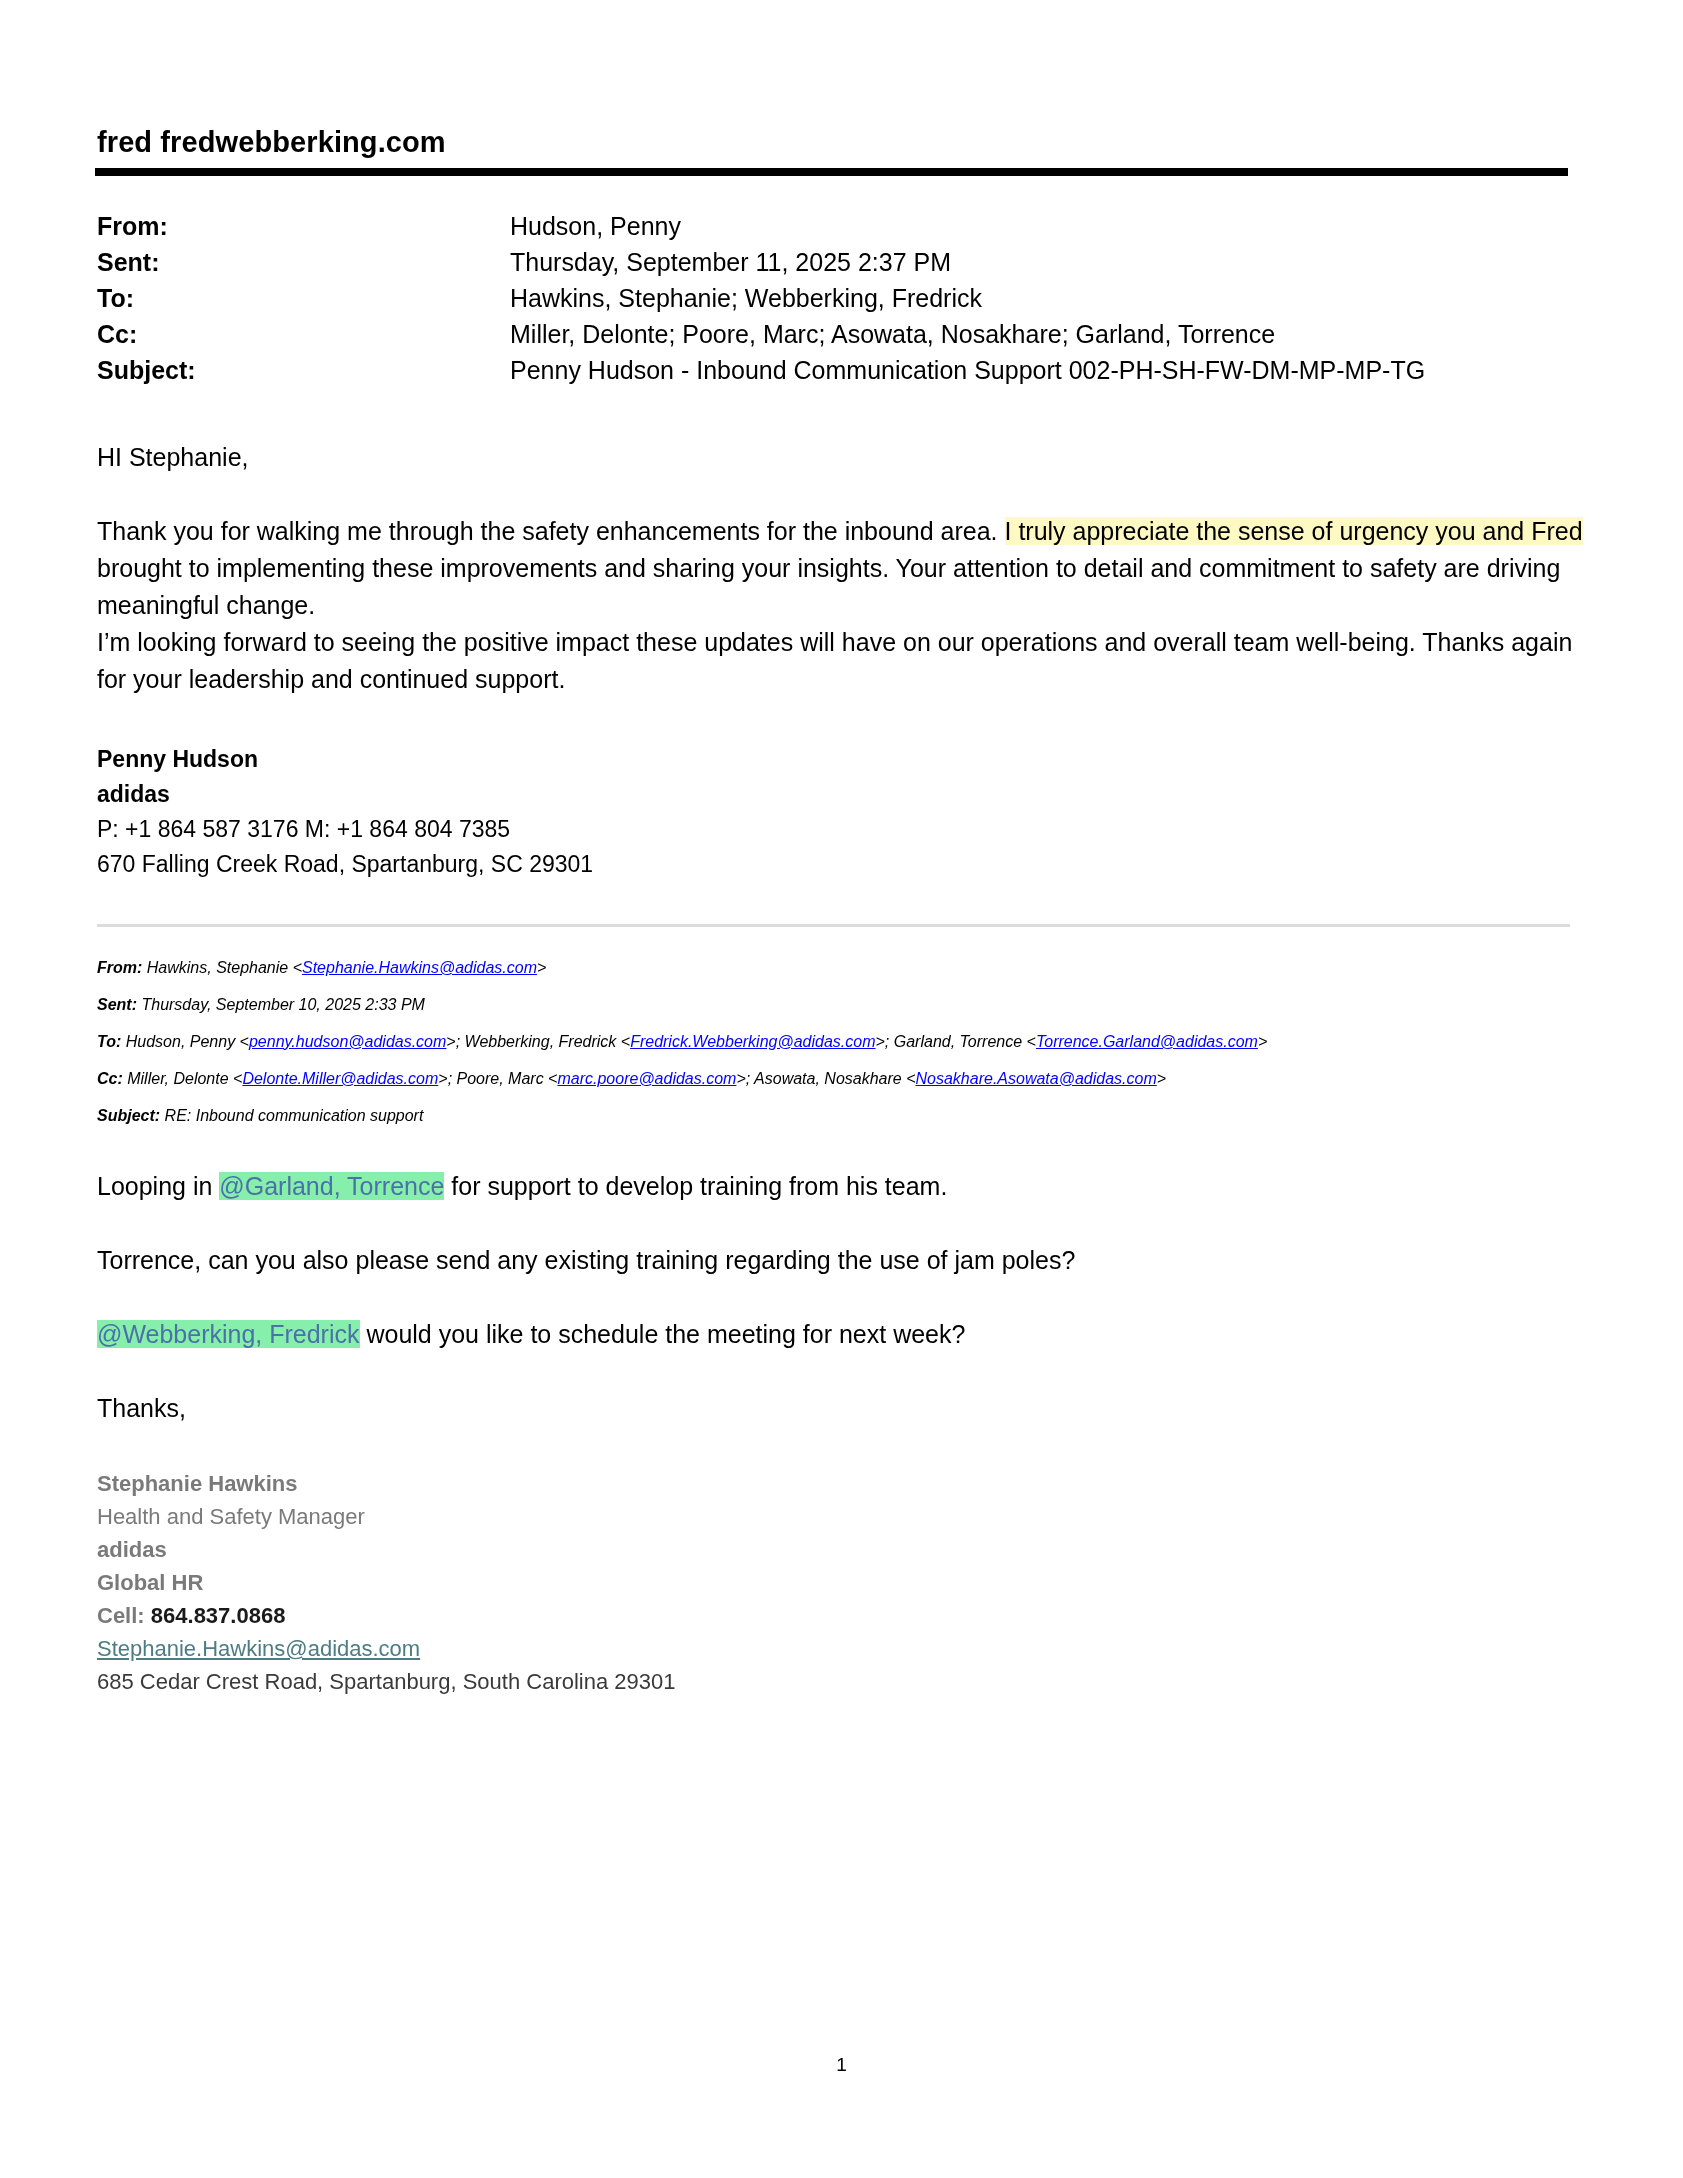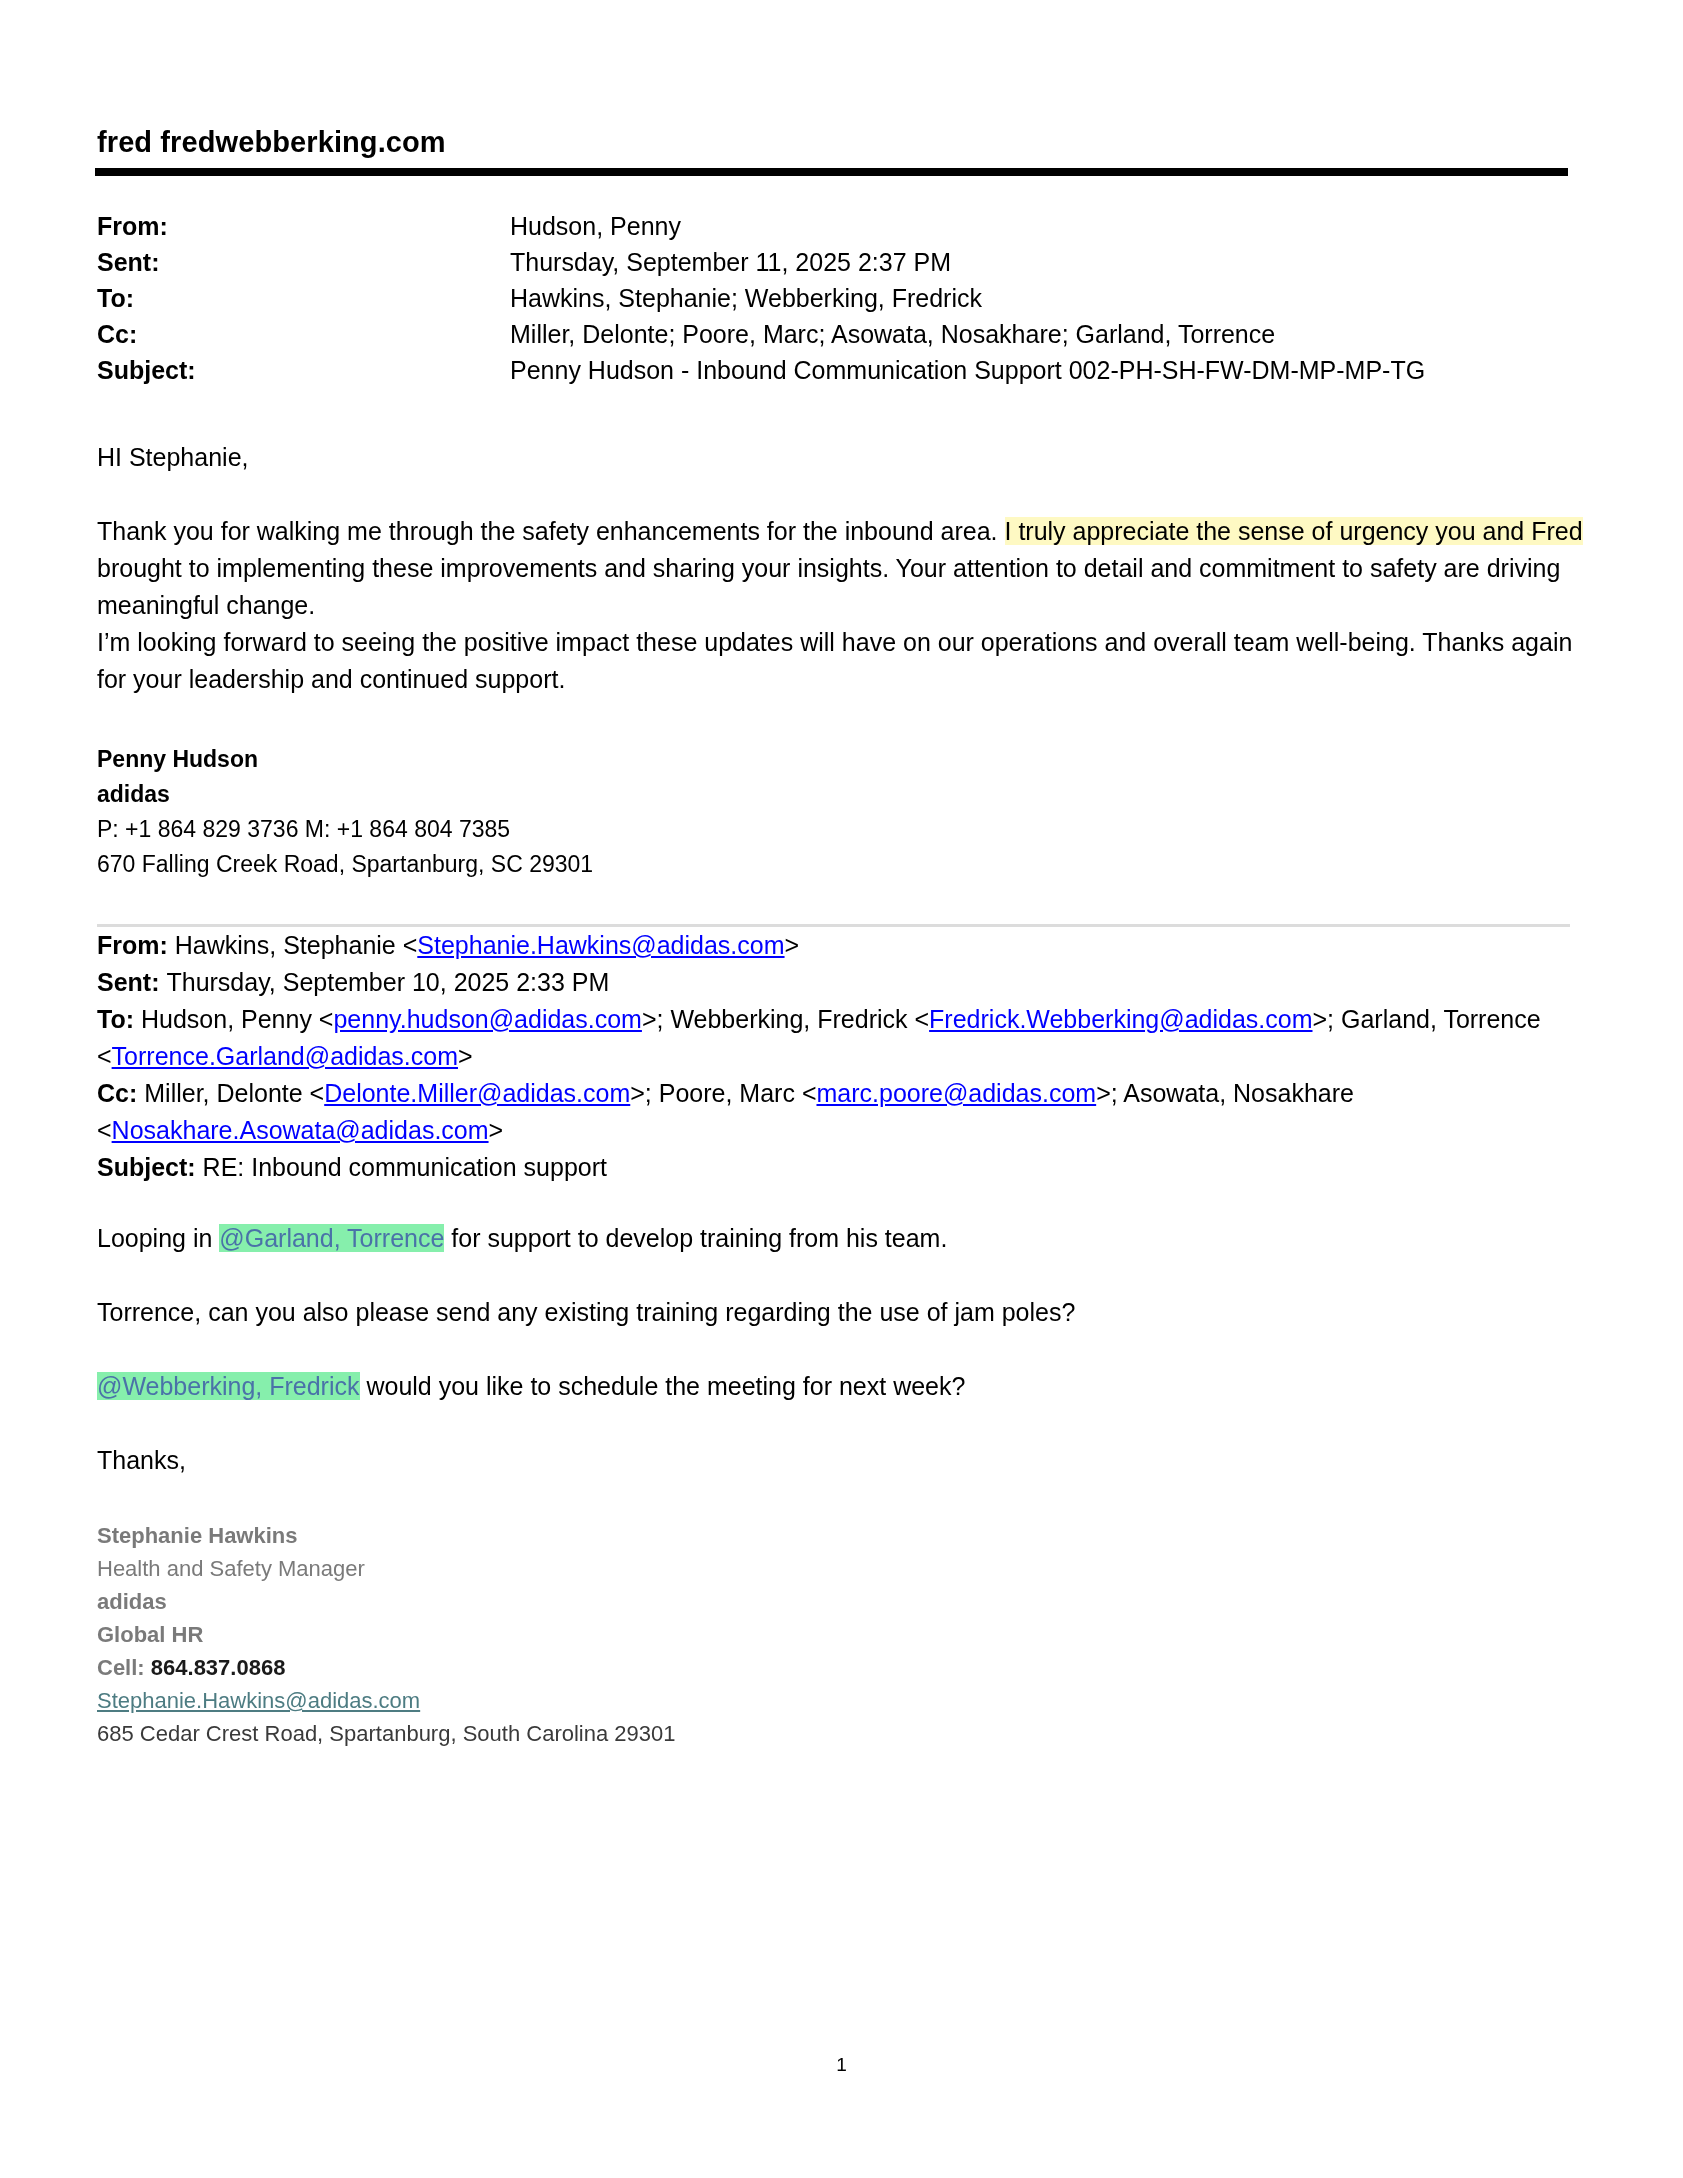--- a/index.html
+++ b/index.html
@@ -92,22 +92,24 @@
   
   .sep {
     margin-top: 42px;
     height: 3px;
     background: #dcdcdc;
     width: 1473px;
   }
 
   
   .quoted-head {
-    font-size: 25px;
+    margin-top: 22px;
+    font-size: 16px;
     line-height: 37px;
+    font-style: italic;
   }
   .quoted-head .k { font-weight: bold; }
   a.mail {
     color: #0000FF;
     text-decoration: underline;
   }
 
   
   .quoted-body {
     margin-top: 34px;
@@ -184,21 +186,21 @@
   <div class="body-block">
     <p class="para">HI Stephanie,</p>
     <div class="gap"></div>
     <p class="para"><span>Thank you for walking me through the safety enhancements for the inbound area. </span><span class="hl">I truly appreciate the sense of urgency you and Fred</span><span> brought to implementing these improvements and sharing your insights. Your attention to detail and commitment to safety are driving meaningful change.</span></p>
     <p class="para">I’m looking forward to seeing the positive impact these updates will have on our operations and overall team well-being. Thanks again for your leadership and continued support.</p>
   </div>
 
   <div class="sig1">
     <div class="b">Penny Hudson</div>
     <div class="b">adidas</div>
-    <div>P: +1 864 829 3736 M: +1 864 804 7385</div>
+    <div>P: +1 864 587 3176 M: +1 864 804 7385</div>
     <div>670 Falling Creek Road,  Spartanburg, SC 29301</div>
   </div>
 
   <div class="sep"></div>
 
   <div class="quoted-head">
     <div><span class="k">From:</span><span>&nbsp;</span><span>Hawkins, Stephanie</span><span> &lt;</span><a class="mail" href="#">Stephanie.Hawkins@adidas.com</a><span>&gt;</span></div>
 
     <div><span class="k">Sent:</span><span>&nbsp;</span><span>Thursday, September 10, 2025 2:33 PM</span></div>
 

